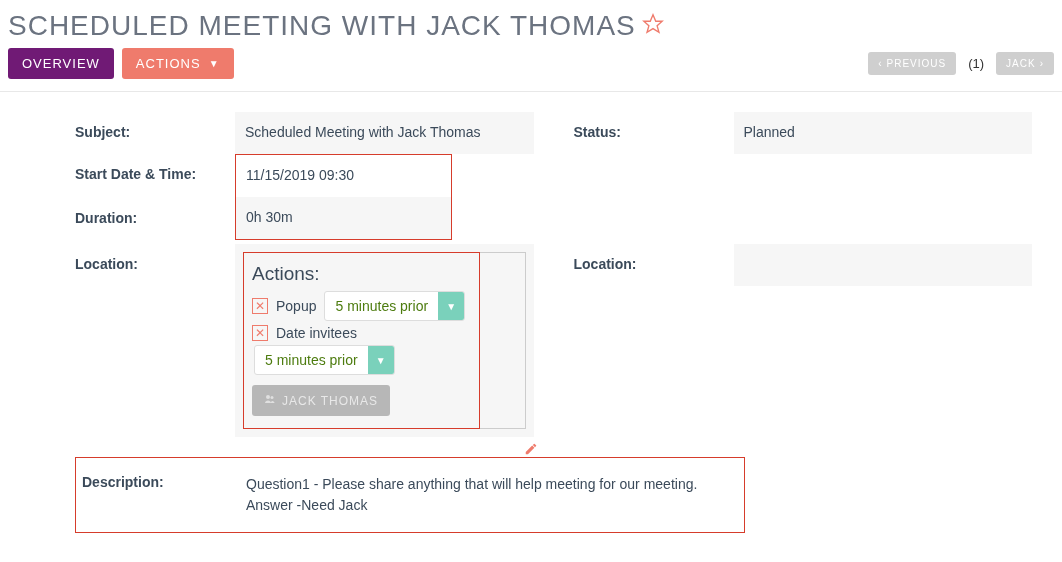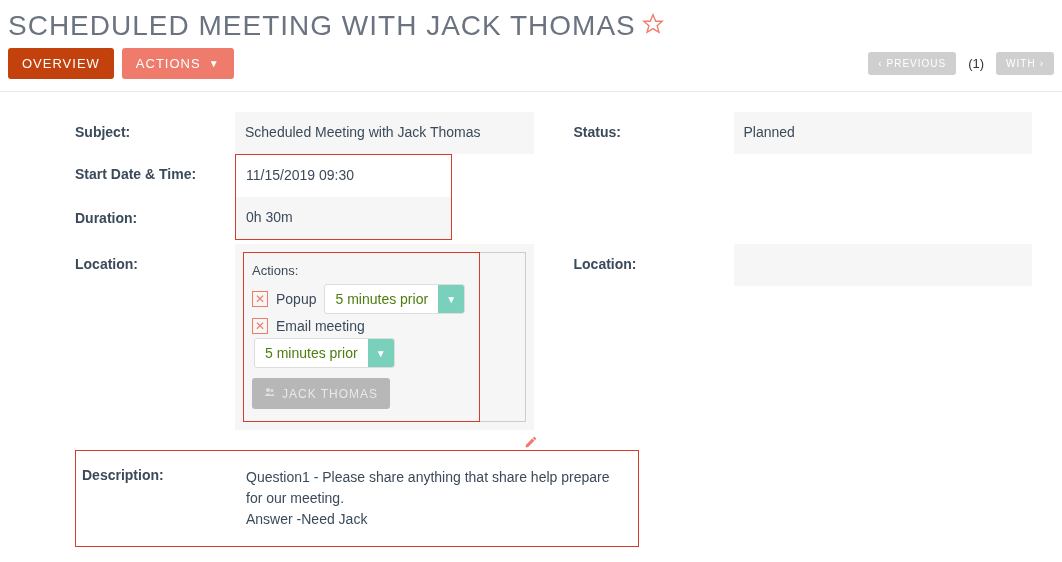--- a/index.html
+++ b/index.html
@@ -38,21 +38,21 @@
   display: inline-flex;
   align-items: center;
   padding: 8px 14px;
   font-size: 13px;
   letter-spacing: 1px;
   border-radius: 3px;
   border: none;
   cursor: pointer;
   margin-right: 8px;
 }
-.btn-grey { background: #c2410c; color: #fff; justify-content: center; }
+.btn-grey { background: #701a75; color: #fff; justify-content: center; }
 .btn-accent { background: #ef7b6c; color: #fff; justify-content: flex-end; }
 .btn-accent .caret { margin-left: 8px; font-size: 10px; }
 .spacer { flex: 1; }
 .nav-box {
   display: flex;
   align-items: center;
   gap: 8px;
 }
 .nav-btn {
   background: #cfcfcf;
@@ -110,21 +110,21 @@
   padding: 10px 8px 12px 8px;
   background: #f6f6f6;
 }
 .reminders-accent-box {
   position: absolute;
   top: 8px; left: 8px; right: 54px; bottom: 8px;
   border: 1px solid #d63c2b;
   pointer-events: none;
 }
 .reminders-title {
-  font-size: 13px;
+  font-size: 19px;
   color: #3b4a5a;
   margin-bottom: 6px;
 }
 .reminder-line {
   display: flex;
   align-items: center;
   gap: 8px;
   margin-bottom: 4px;
 }
 .x-check {
@@ -208,21 +208,21 @@
     <span class="caret">▼</span>
   </button>
   <div class="spacer"></div>
   <div class="nav-box">
     <button class="nav-btn">
       <span>‹</span>
       <span>PREVIOUS</span>
     </button>
     <span class="nav-count">(1)</span>
     <button class="nav-btn">
-      <span>WITH</span>
+      <span>JACK</span>
       <span>›</span>
     </button>
   </div>
 </div>
 
 <div class="content">
 
   <div class="row">
     <div class="col">
       <div class="field-row">
@@ -274,21 +274,21 @@
               <div class="reminder-line">
                 <span class="x-check">✕</span>
                 <span>Popup</span>
                 <span class="priority-select">
                   <span class="sel-text">5 minutes prior</span>
                   <span class="sel-btn">▼</span>
                 </span>
               </div>
               <div class="reminder-line">
                 <span class="x-check">✕</span>
-                <span>Email meeting</span>
+                <span>Date invitees</span>
               </div>
               <div class="reminder-line" style="margin-left:2px;">
                 <span class="priority-select">
                   <span class="sel-text">5 minutes prior</span>
                   <span class="sel-btn">▼</span>
                 </span>
               </div>
               <span class="invitee-chip">
                 <span>
                   <svg width="12" height="12" viewBox="0 0 24 24" fill="#e0e0e0">
@@ -313,21 +313,21 @@
     </div>
     <div style="width:40px"></div>
     <div class="col">
       <div class="field-row">
         <div class="field-label">Location:</div>
         <div class="field-value grey-bg"></div>
       </div>
     </div>
   </div>
 
-  <div class="field-row desc-row highlight-red" style="width:564px; padding:4px 0;">
+  <div class="field-row desc-row highlight-red" style="width:670px; padding:4px 0;">
     <div class="field-label" style="padding-left:6px;">Description:</div>
     <div class="field-value desc-val">
-      <div>Question1 - Please share anything that share help prepare for our meeting.</div>
+      <div>Question1 - Please share anything that will help meeting for our meeting.</div>
       <div>Answer -Need Jack</div>
     </div>
   </div>
 
 </div>
 
 </body></html>

